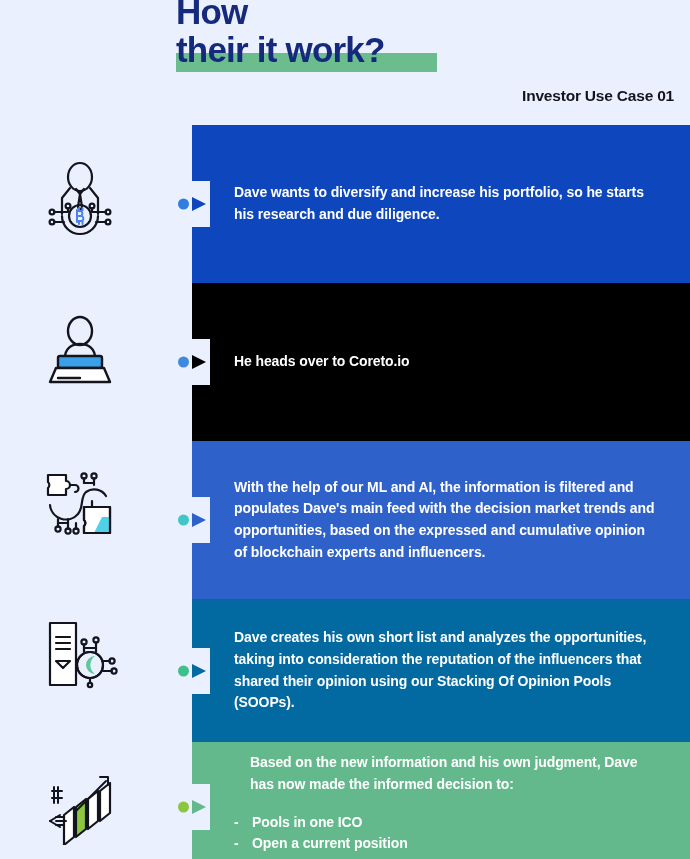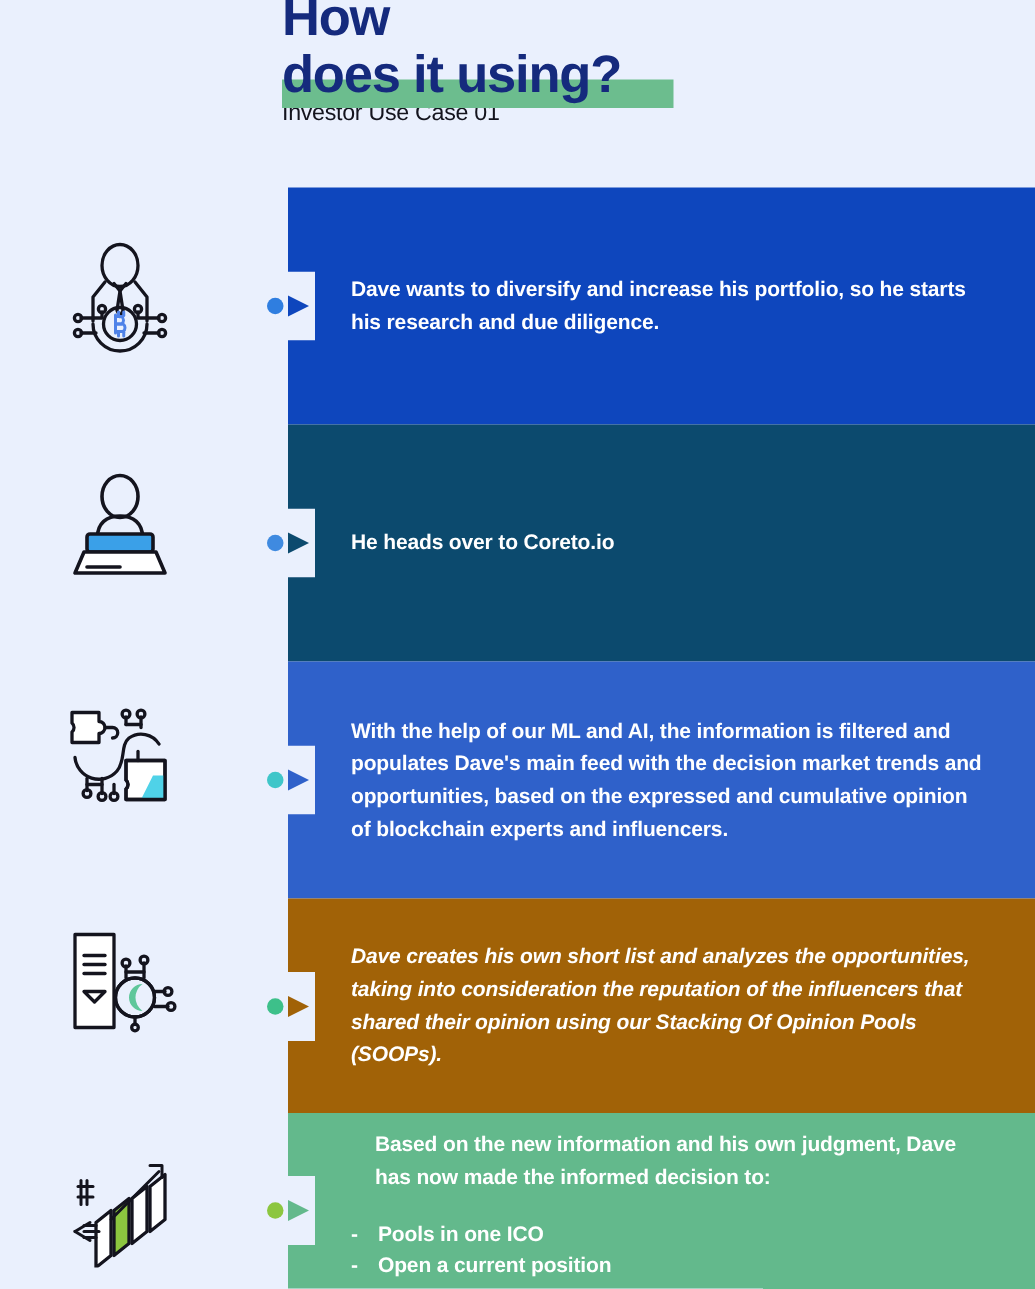--- a/index.html
+++ b/index.html
@@ -5,36 +5,36 @@
   * { margin:0; padding:0; box-sizing:border-box; }
   html,body{ width:690px; height:859px; }
   body{
     background:#eaf0fd;
     font-family:"Liberation Sans", sans-serif;
     overflow:hidden;
     position:relative;
   }
 
   
-  #header{ position:absolute; left:188px; top:0; width:498px; }
+  #header{ position:absolute; left:176px; top:0; width:498px; }
   .h-line{
     font-size:35px; font-weight:bold; color:#152a7d;
     letter-spacing:-0.8px; line-height:1.0; position:relative;
     white-space:nowrap;
   }
   #h-line1{ padding-top:-4px; margin-top:-6px; height:32px; }
   #h-line2-wrap{ position:relative; display:inline-block; margin-top:6px; }
   #h-hilite{
     position:absolute; left:0; top:21px; width:261px; height:19px;
     background:#6cbd8e; z-index:0;
   }
   #h-line2{ position:relative; z-index:1; }
   #subtitle{
-    font-size:15.5px; font-weight:normal;
-    color:#14141e; letter-spacing:-0.2px;
+    margin-top:20px; font-size:15.5px; font-weight:bold;
+    color:#14141e; letter-spacing:-0.2px;text-align:right;
   }
 
   
   #panels{ position:absolute; left:192px; top:125px; width:498px; }
   .panel{
     position:relative; width:498px; color:#ffffff;
     display:flex; align-items:center;
   }
   .panel-text{
     position:relative; z-index:2;
@@ -67,21 +67,21 @@
   }
   .icon-cell svg{ width:80px; height:80px; display:block; }
 </style>
 </head>
 <body>
 
 <div id="header">
   <div class="h-line" id="h-line1">How</div>
   <div id="h-line2-wrap">
     <span id="h-hilite"></span>
-    <span class="h-line" id="h-line2">does it using?</span>
+    <span class="h-line" id="h-line2">their it work?</span>
   </div>
   <div id="subtitle">Investor Use Case 01</div>
 </div>
 
 <div id="icons">
 
   <div class="icon-cell" style="top:158px;">
     <svg viewBox="0 0 80 80" fill="none" stroke="#14141e" stroke-width="2.2" stroke-linecap="round" stroke-linejoin="round">
       <ellipse cx="40" cy="17" rx="12" ry="14"></ellipse>
       <path d="M30 28 L22 38 L22 54"></path>
@@ -200,39 +200,39 @@
 <div id="panels">
     <div class="panel" style="background: rgb(14, 70, 189); height: 158px;">
       <div class="notch">
         <svg width="18" height="46" viewBox="0 0 18 46">
           <path d="M0 0 L18 0 L18 46 L0 46 L0 30 L14 23 L0 16 Z" fill="#eaf0fd"></path>
         </svg>
       </div>
       <div class="dot" style="background: rgb(47, 126, 224);"></div>
       <div class="panel-text">Dave wants to diversify and increase his portfolio, so he starts his research and due diligence.</div>
     </div>
-    <div class="panel" style="background: #0c4a6e; height: 158px;">
+    <div class="panel" style="background: #000000; height: 158px;">
       <div class="notch">
         <svg width="18" height="46" viewBox="0 0 18 46">
           <path d="M0 0 L18 0 L18 46 L0 46 L0 30 L14 23 L0 16 Z" fill="#eaf0fd"></path>
         </svg>
       </div>
       <div class="dot" style="background: rgb(63, 138, 224);"></div>
       <div class="panel-text">He heads over to Coreto.io</div>
     </div>
     <div class="panel" style="background: rgb(47, 97, 202); height: 158px;">
       <div class="notch">
         <svg width="18" height="46" viewBox="0 0 18 46">
           <path d="M0 0 L18 0 L18 46 L0 46 L0 30 L14 23 L0 16 Z" fill="#eaf0fd"></path>
         </svg>
       </div>
       <div class="dot" style="background: rgb(63, 198, 201);"></div>
       <div class="panel-text">With the help of our ML and AI, the information is filtered and populates Dave's main feed with the decision market trends and opportunities, based on the expressed and cumulative opinion of blockchain experts and influencers.</div>
     </div>
-    <div class="panel" style="background: #a16207; height: 143px; font-style: italic;">
+    <div class="panel" style="background: #0369a1; height: 143px;">
       <div class="notch">
         <svg width="18" height="46" viewBox="0 0 18 46">
           <path d="M0 0 L18 0 L18 46 L0 46 L0 30 L14 23 L0 16 Z" fill="#eaf0fd"></path>
         </svg>
       </div>
       <div class="dot" style="background: rgb(61, 192, 138);"></div>
       <div class="panel-text">Dave creates his own short list and analyzes the opportunities, taking into consideration the reputation of the influencers that shared their opinion using our Stacking Of Opinion Pools (SOOPs).</div>
     </div>
     <div class="panel" style="background: rgb(99, 185, 140); height: 129px;">
       <div class="notch">

